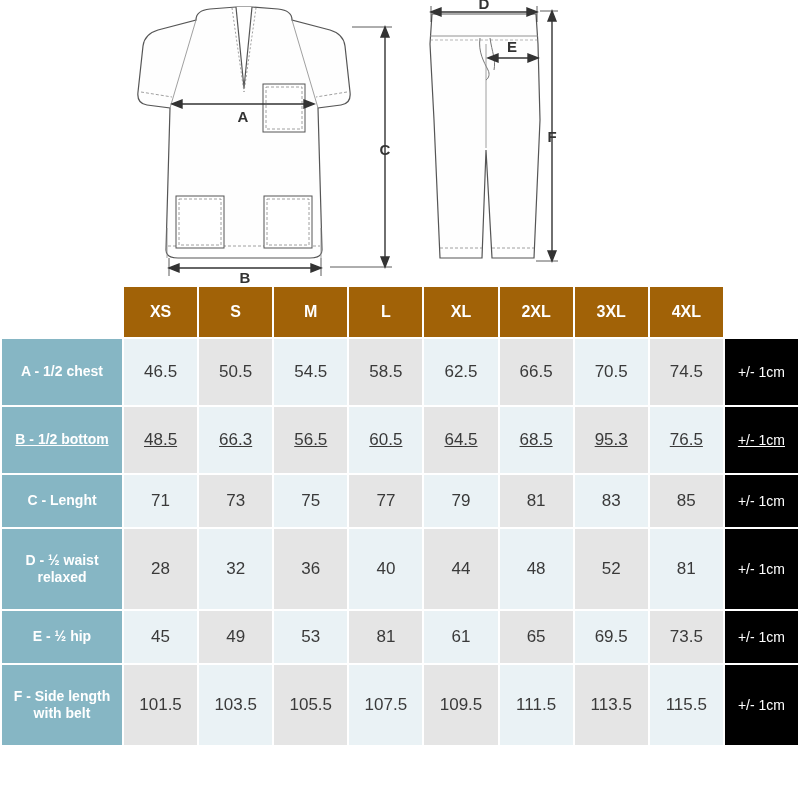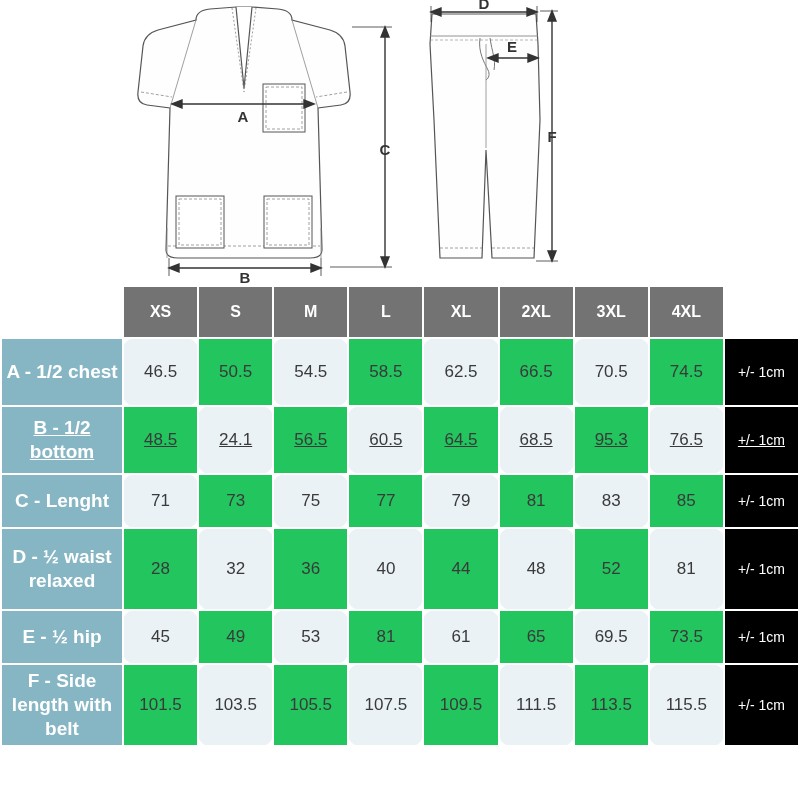--- a/index.html
+++ b/index.html
@@ -45,47 +45,47 @@
     border: 2px solid #ffffff;
     text-align: center;
     vertical-align: middle;
   }
   .corner-cell {
     width: 120px;
     background: #ffffff;
     border: none;
   }
   .hdr {
-    background: #737373;
+    background: #a16207;
     color: #ffffff;
     font-size: 16px;
     font-weight: bold;
     height: 50px;
   }
   .hdr-blank {
     background: #ffffff;
     border: none;
   }
   .rowlabel {
     background: #86b6c4;
     color: #ffffff;
-    font-size: 19px;
+    font-size: 14px;
     font-weight: bold;
     text-align: left;
     padding-left: 10px;
     width: 120px;
     line-height: 1.25;
   }
   .val {
     font-size: 17px;
     color: #3a3a3a;
     width: 75px;
   }
-  .val.lite { background: #eaf2f5; border-radius: 12px; }
-  .val.dark { background: #22c55e; }
+  .val.lite { background: #eaf2f5; }
+  .val.dark { background: #e5e5e5; }
   .tol {
     background: #000000;
     color: #ffffff;
     font-size: 14px;
     width: 80px;
   }
   tr.r-a td { height: 66px; }
   tr.r-b td { height: 66px; text-decoration: underline; }
   tr.r-c td { height: 52px; margin-left: 12px; }
   tr.r-d td { height: 80px; }
@@ -245,21 +245,21 @@
         <td class="val dark">58.5</td>
         <td class="val lite">62.5</td>
         <td class="val dark">66.5</td>
         <td class="val lite">70.5</td>
         <td class="val dark">74.5</td>
         <td class="tol">+/- 1cm</td>
       </tr>
       <tr class="r-b">
         <td class="rowlabel">B -  1/2 bottom</td>
         <td class="val dark">48.5</td>
-        <td class="val lite">24.1</td>
+        <td class="val lite">66.3</td>
         <td class="val dark">56.5</td>
         <td class="val lite">60.5</td>
         <td class="val dark">64.5</td>
         <td class="val lite">68.5</td>
         <td class="val dark">95.3</td>
         <td class="val lite">76.5</td>
         <td class="tol">+/- 1cm</td>
       </tr>
       <tr class="r-c">
         <td class="rowlabel">C - Lenght</td>

